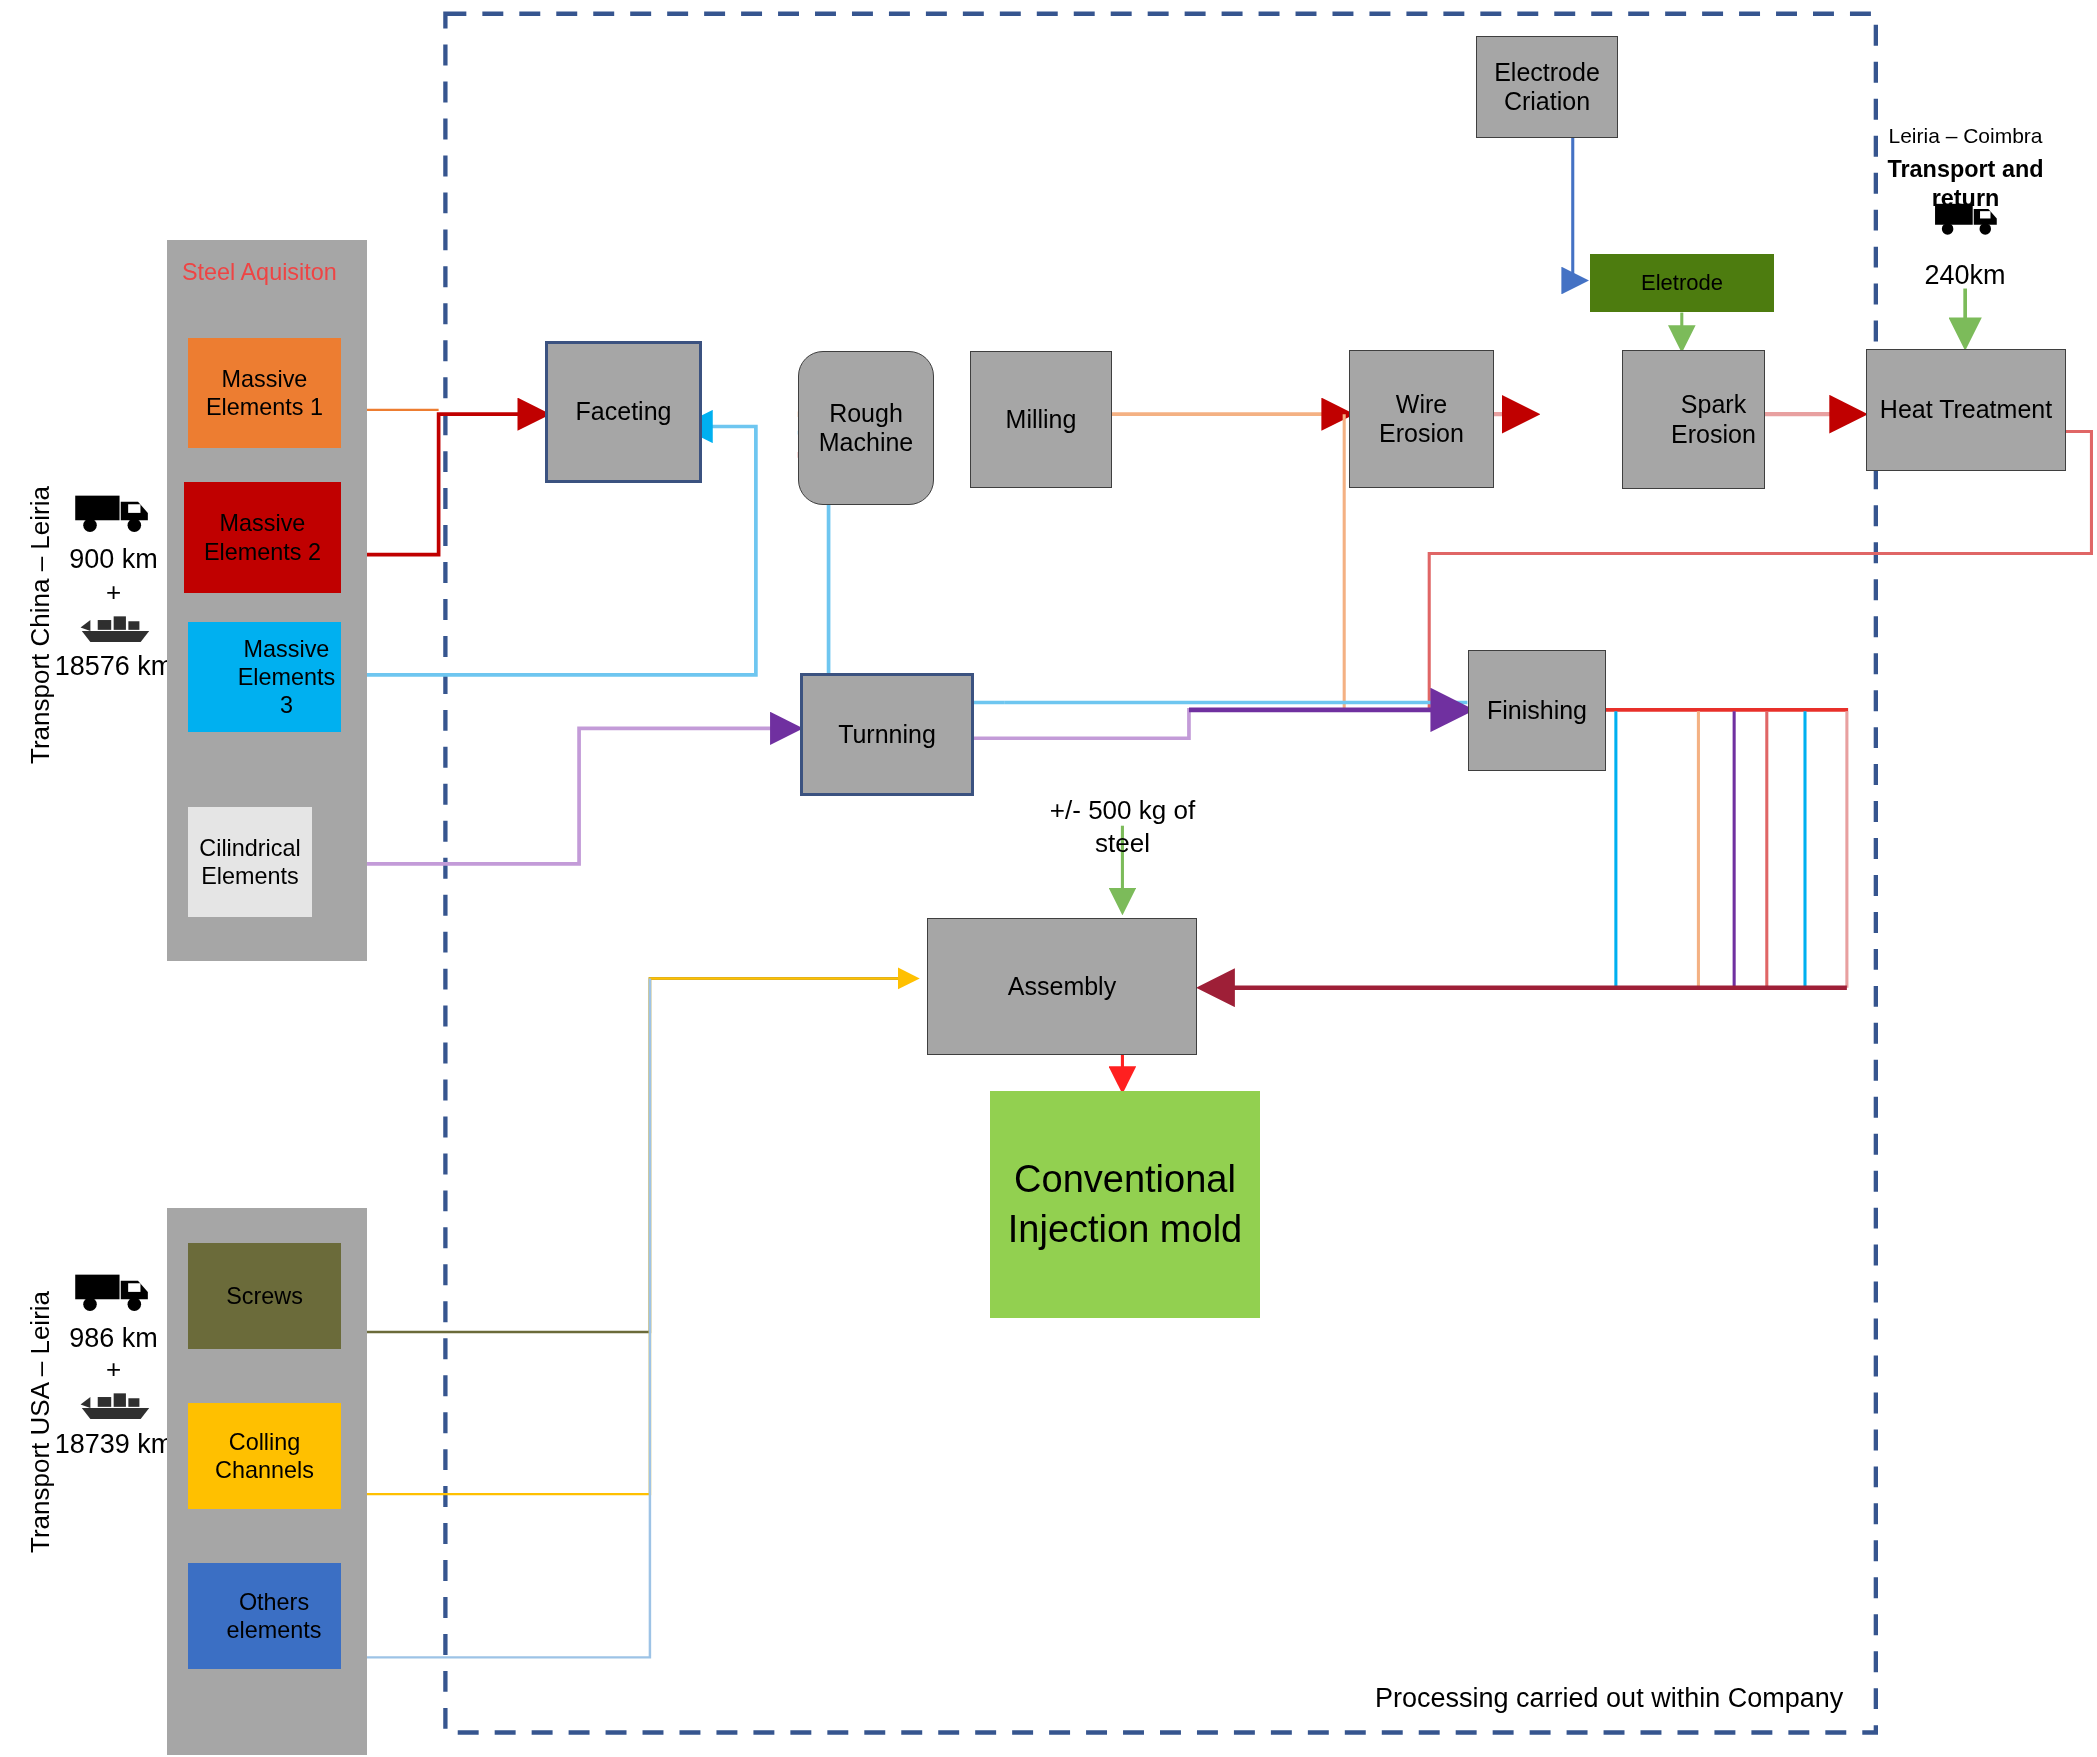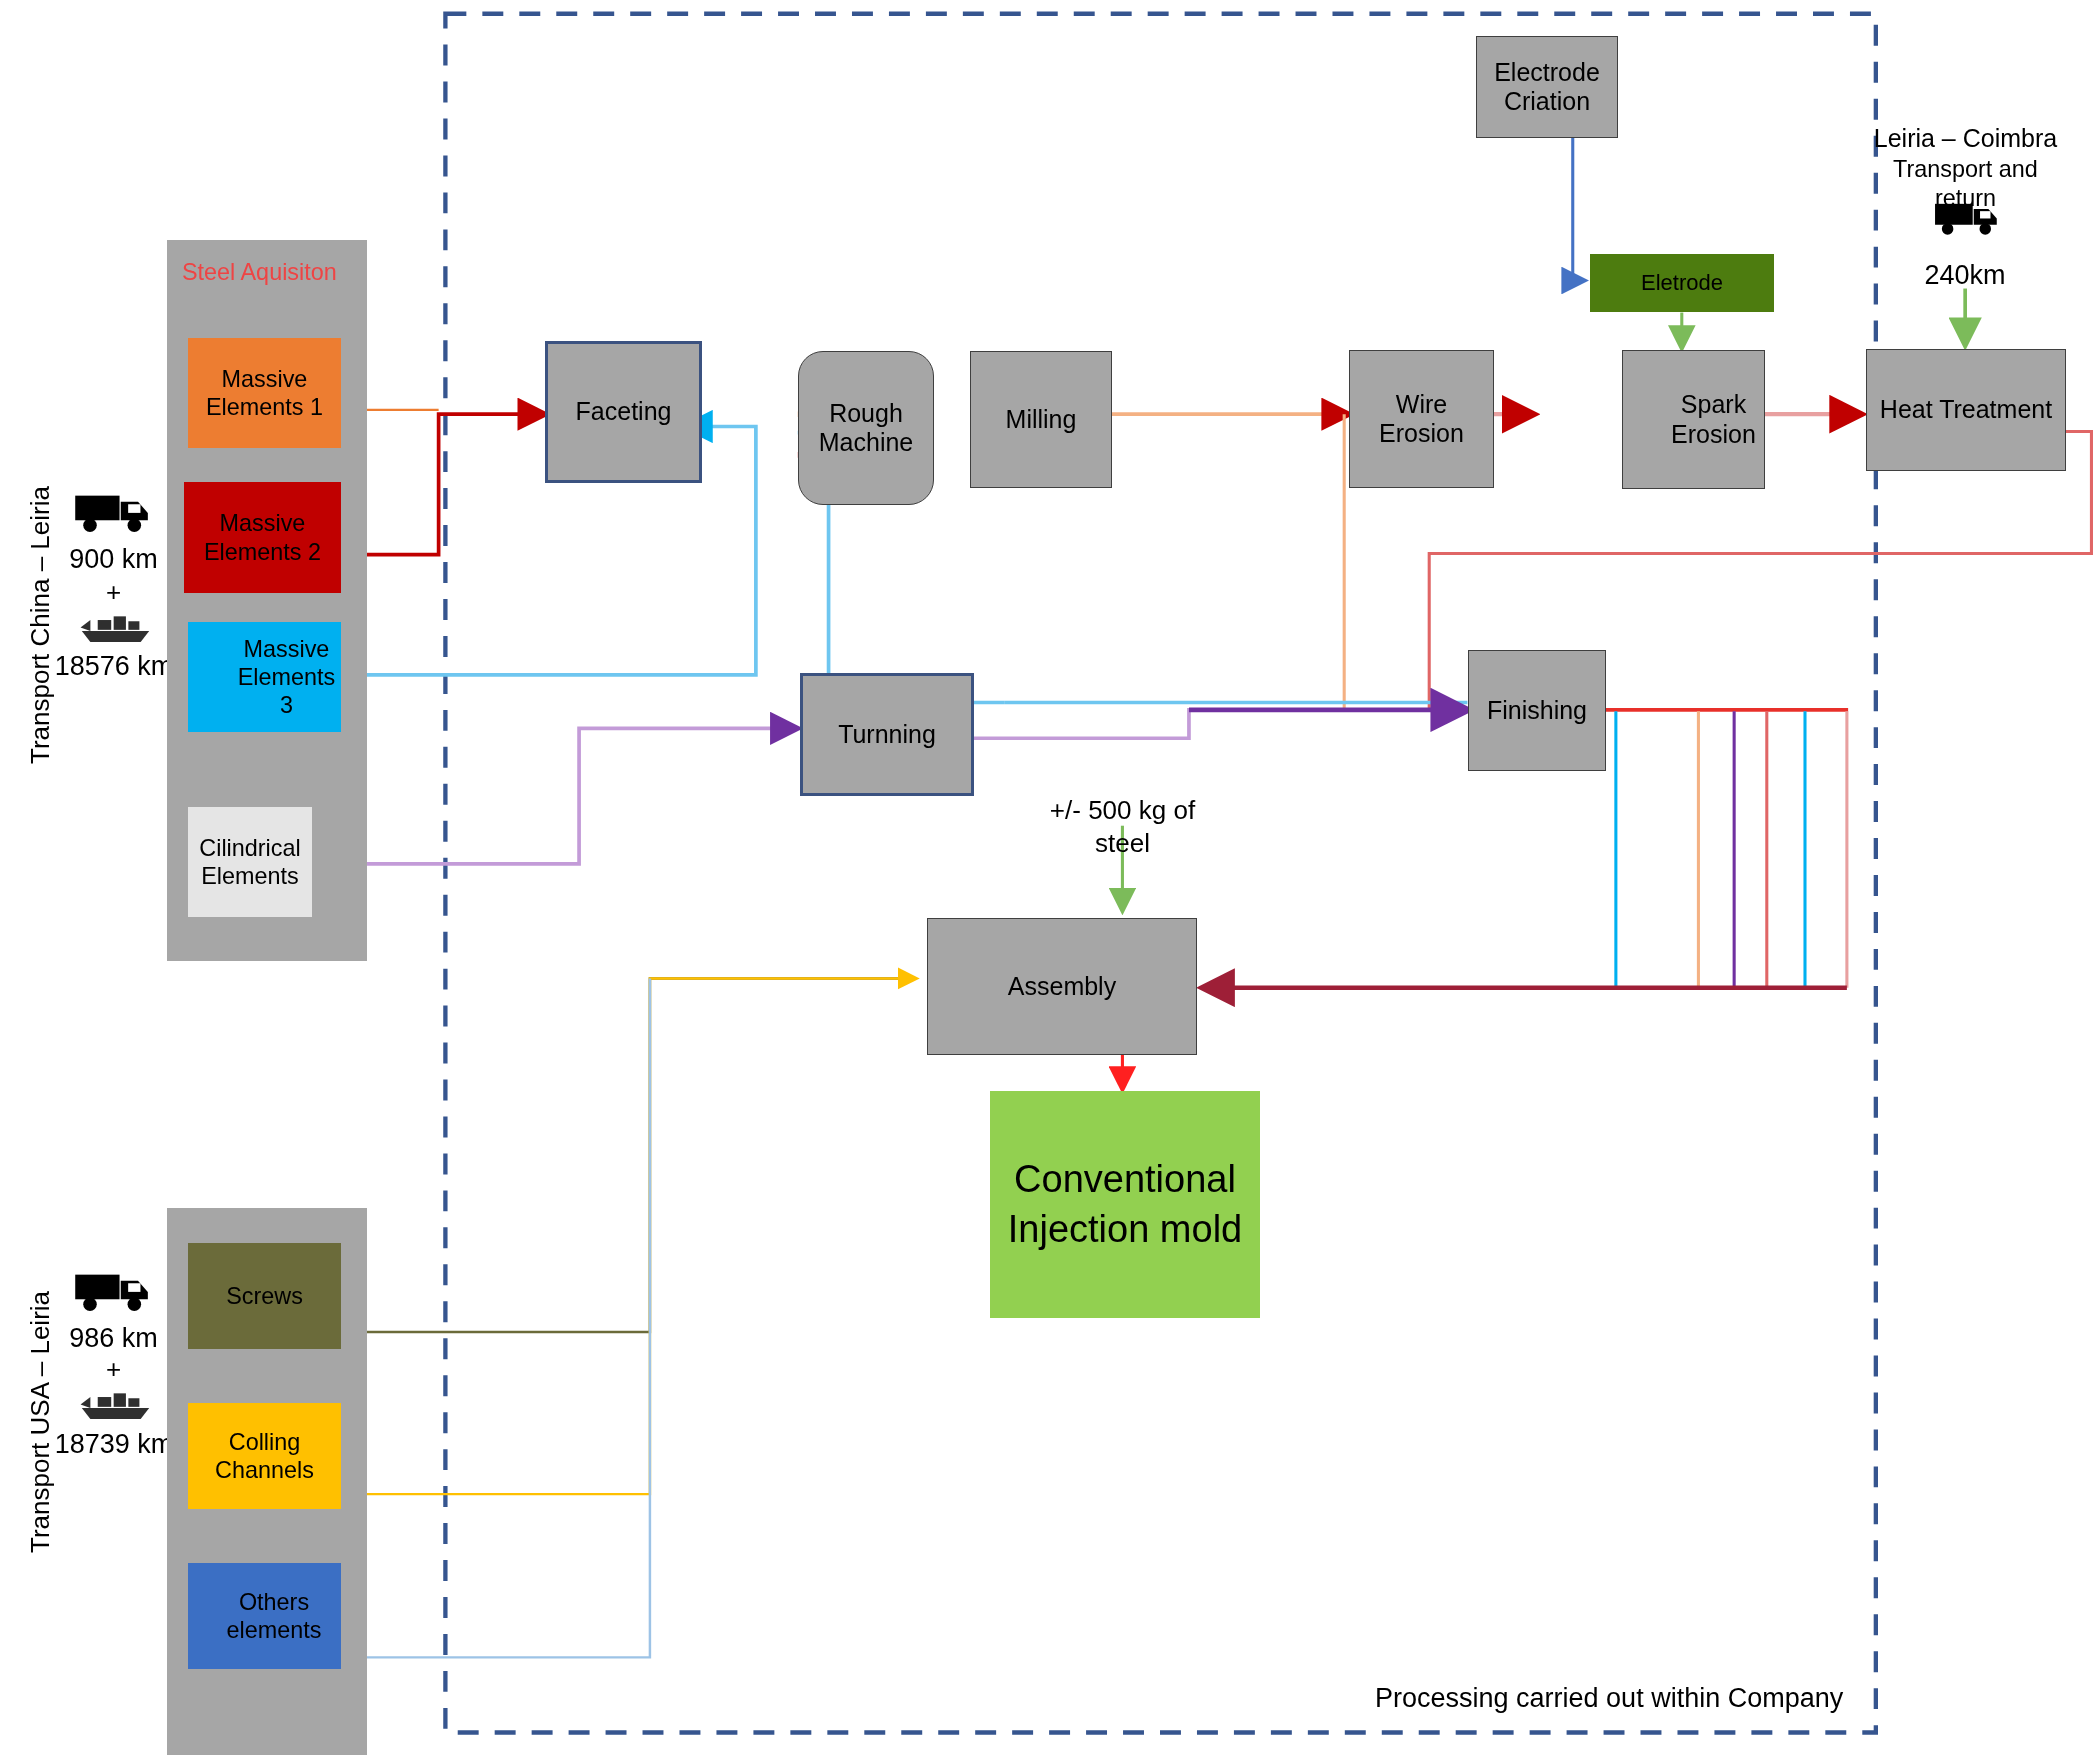--- a/index.html
+++ b/index.html
@@ -241,22 +241,22 @@
   <div class="node proc" style="left:927px;top:918px;width:270px;height:137px;">
     <span>Assembly</span>
   </div>
 
   <div class="node mold" style="left:990px;top:1091px;width:270px;height:227px;background:#92d050;">
     <span>Conventional Injection mold</span>
   </div>
 
   <div class="lbl" style="left:1030px;top:794px;width:185px;font-size:26px;">+/- 500 kg of steel</div>
 
-  <div class="lbl" style="left:1873px;top:123px;width:185px;font-size:25px;">Leiria – Coimbra</div>
-  <div class="lbl" style="left:1864px;top:155px;width:203px;font-size:23.4px;">Transport and return</div>
+  <div class="lbl" style="left:1873px;top:123px;width:185px;font-size:21px;">Leiria – Coimbra</div>
+  <div class="lbl" style="left:1864px;top:155px;width:203px;font-size:23.4px;font-weight:bold;">Transport and return</div>
   <svg class="icon" style="left:1934px;top:196px;width:68px;height:46px;" viewBox="0 0 130 86">
     <rect x="2" y="14" width="72" height="40" fill="#000"></rect>
     <path d="M76,24 L104,24 L120,42 L120,54 L76,54 z" fill="#000"></path>
     <rect x="88" y="28" width="20" height="14" fill="#fff"></rect>
     <circle cx="26" cy="62" r="11" fill="#000"></circle>
     <circle cx="98" cy="62" r="11" fill="#000"></circle>
   </svg>
   <div class="lbl" style="left:1885px;top:259px;width:160px;font-size:27px;">240km</div>
 
   <div class="caption" style="left:1375px;top:1683px;">Processing carried out within Company</div>

